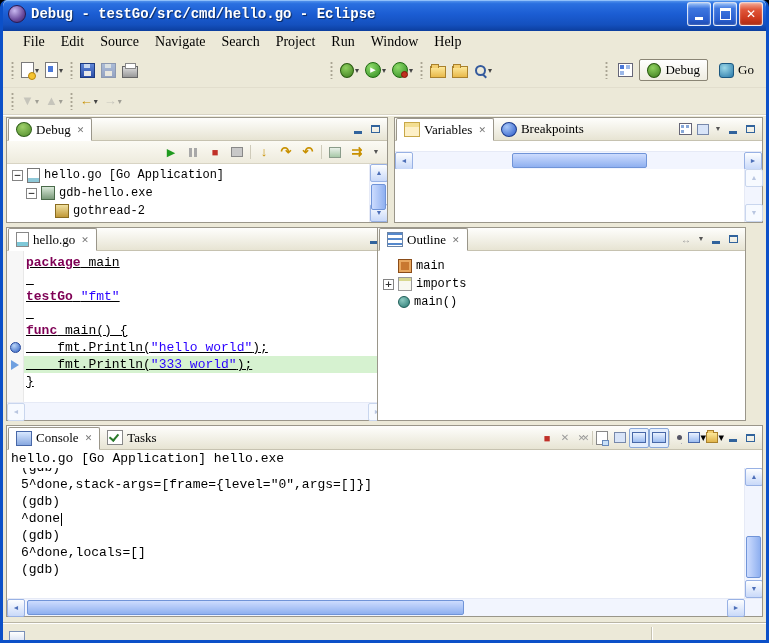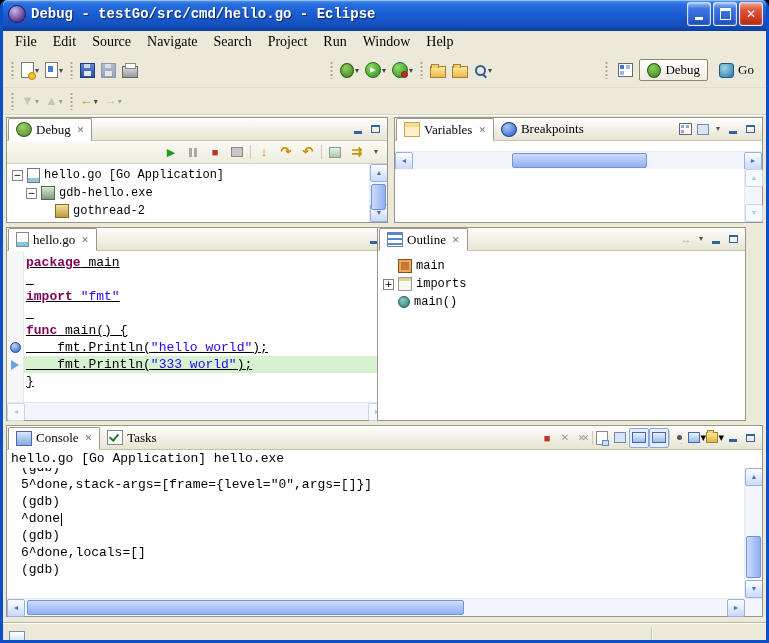--- a/index.html
+++ b/index.html
@@ -14,21 +14,21 @@
     background:radial-gradient(circle at 35% 30%,#C8B8F0,#6A4A9C 60%,#3A2460);border:1px solid #2A1A50;}
   .title-text{flex:1;color:#fff;font:bold 14px "Liberation Mono",monospace;white-space:nowrap;overflow:hidden;text-shadow:1px 1px 1px rgba(0,0,0,.55);}
   .winbtns{display:flex;gap:2px;}
   .winbtn{width:22px;height:22px;border-radius:3px;border:1px solid rgba(255,255,255,.8);display:flex;align-items:center;justify-content:center;
     background:linear-gradient(180deg,#9CC2F8 0%,#3E77E0 25%,#2A5FD0 75%,#1C4AB0 100%);box-shadow:inset 0 0 2px rgba(255,255,255,.5);}
   .winbtn.close{background:linear-gradient(180deg,#F2A894 0%,#E0573A 30%,#CE3A1E 70%,#A82A12 100%);color:#fff;font:bold 12px "DejaVu Sans",sans-serif;}
   .glyph-min{width:8px;height:3px;background:#fff;margin-top:9px;}
   .glyph-max{width:9px;height:8px;border:1px solid #fff;border-top:3px solid #fff;}
 
   
-  .menubar{height:22px;display:flex;align-items:center;padding-left:4px;font-size:14px;}
+  .menubar{height:22px;display:flex;align-items:center;padding-left:12px;font-size:14px;}
   .menu-item{padding:2px 8px;}
   .toolbar1{height:30px;display:flex;align-items:center;padding:2px 4px;border-bottom:1px solid #E2DECD;}
   .toolbar2{height:24px;display:flex;align-items:center;padding:1px 4px;border-bottom:1px solid #D8D4C4;box-shadow:0 1px 0 #fff;}
   .tbtn{height:24px;display:flex;align-items:center;justify-content:center;padding:0 2px;border:1px solid transparent;border-radius:2px;}
   .tbtn .dd{font-size:8px;color:#444;margin-left:1px;}
   .tgrip{width:3px;height:18px;margin:0 4px;background-image:radial-gradient(circle,#A9A493 1px,transparent 1.2px);background-size:3px 4px;}
   .spacer{width:185px;}
   .dis{opacity:.45;}
 
   
@@ -455,21 +455,21 @@
               <span class="bp-dot"></span>
             </div>
             <div class="ruler-row">
               <span class="ip-arrow"></span>
             </div>
             <div class="ruler-row"></div>
           </div>
         <div class="code" id="code-lines">
             <div class="code-line"><span class="tok-keyword">package</span><span class="tok-plain"> main</span></div>
             <div class="code-line">&nbsp;</div>
-            <div class="code-line"><span class="tok-keyword">import</span><span class="tok-plain"> </span><span class="tok-string">"fmt"</span></div>
+            <div class="code-line"><span class="tok-keyword">testGo</span><span class="tok-plain"> </span><span class="tok-string">"fmt"</span></div>
             <div class="code-line">&nbsp;</div>
             <div class="code-line"><span class="tok-keyword">func</span><span class="tok-plain"> main() {</span></div>
             <div class="code-line"><span class="tok-plain">    fmt.Println(</span><span class="tok-string">"hello world"</span><span class="tok-plain">);</span></div>
             <div class="code-line current"><span class="tok-plain">    fmt.Println(</span><span class="tok-string">"333 world"</span><span class="tok-plain">);</span></div>
             <div class="code-line"><span class="tok-plain">}</span></div>
           </div>
         <div class="editor-vscroll">
           <span class="sbb">
               <span>▲</span>
             </span>

